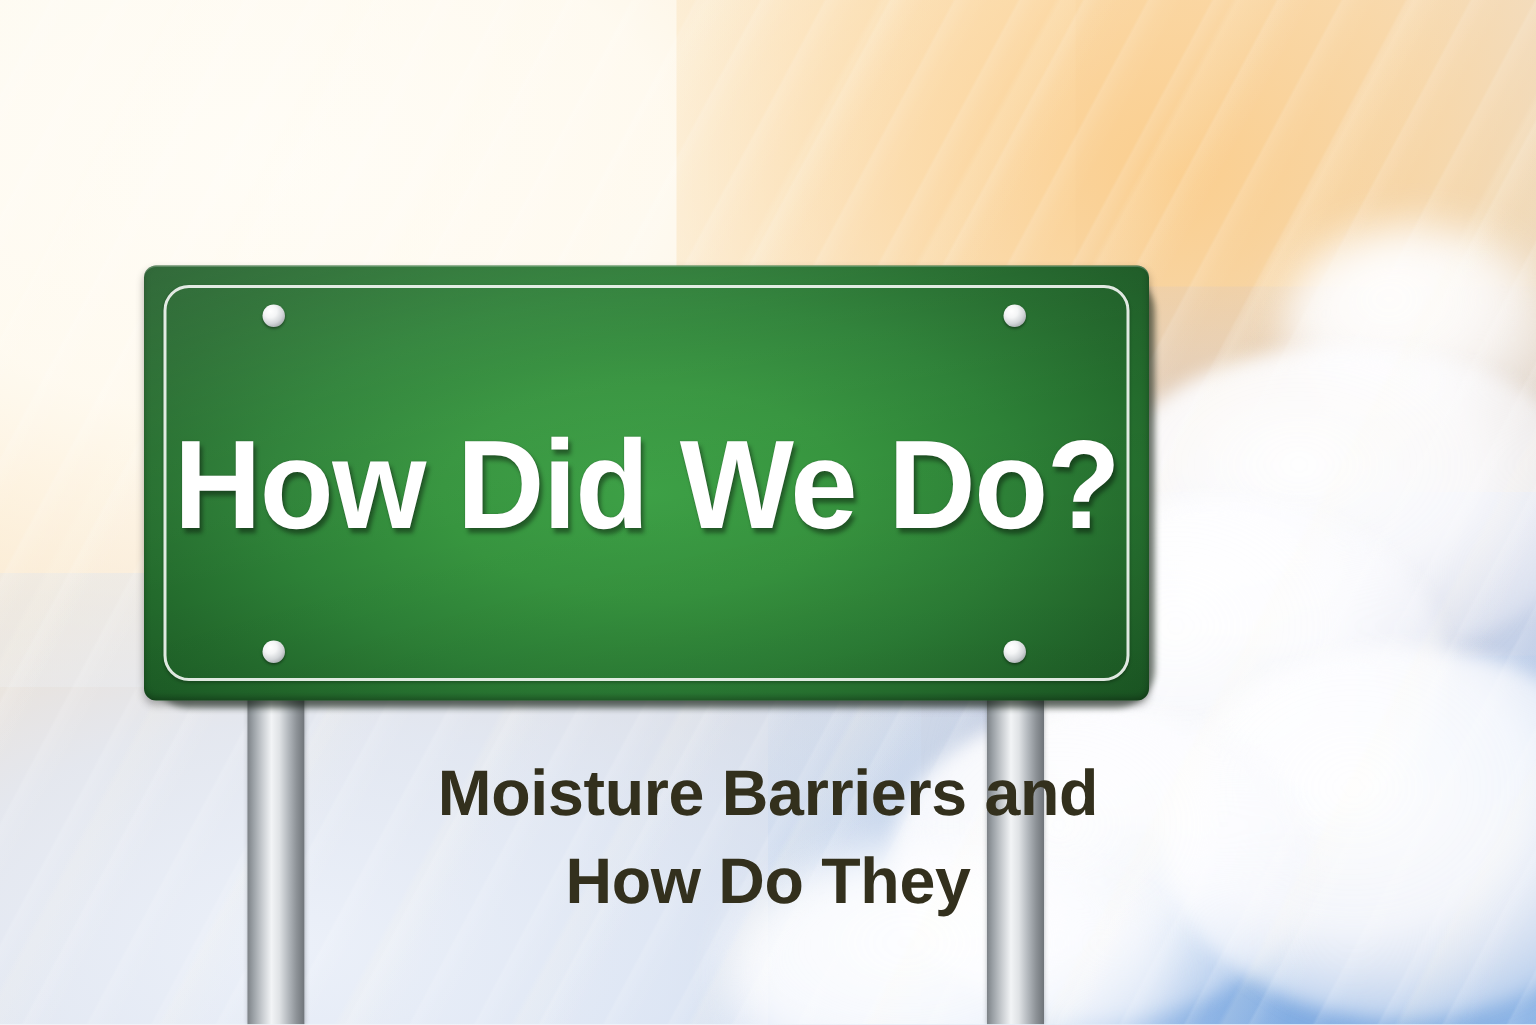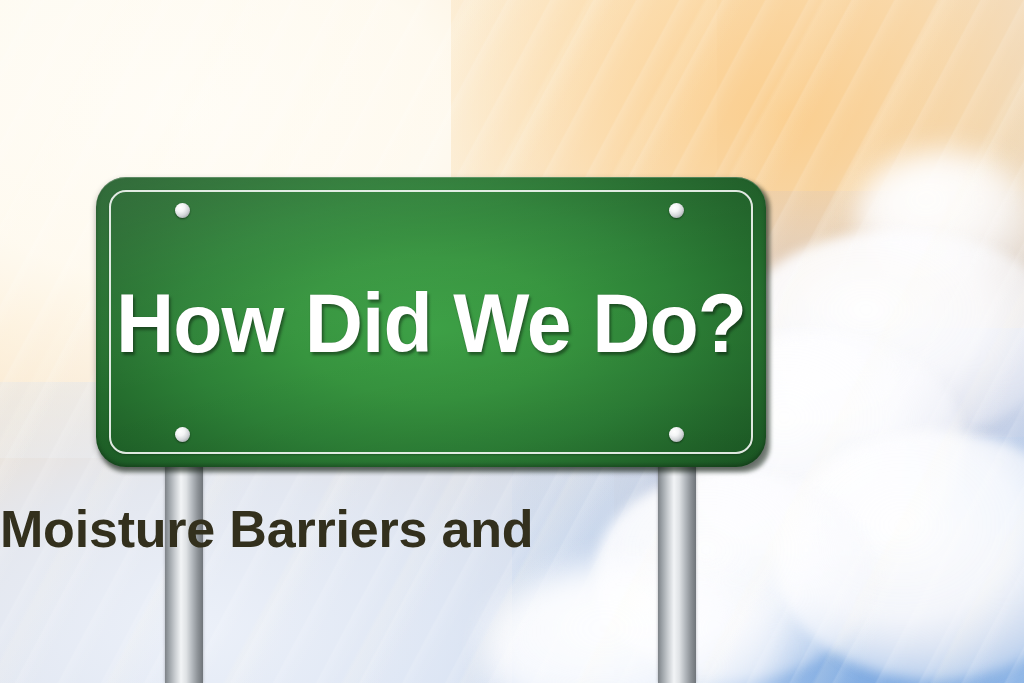--- a/index.html
+++ b/index.html
@@ -192,21 +192,21 @@
     background: #1b2b1c;
     opacity: 0.55;
     filter: blur(2px);
   }
   .sign-face {
     position: absolute;
     left: 0;
     top: 0;
     width: 670px;
     height: 290px;
-    border-radius: 30px;
+    border-radius: 8px;
     background:
       radial-gradient(ellipse 78% 92% at 50% 52%,
         #3da046 0%,
         #37953f 26%,
         #2d8137 48%,
         #236a2c 68%,
         #1b5924 85%,
         #16501f 100%);
     box-shadow:
       inset 0 1px 0 rgba(255,255,255,0.22),
@@ -272,24 +272,24 @@
     white-space: nowrap;
     transform: scaleX(0.96);
   }
 
   
   .caption {
     position: absolute;
     left: 0;
     right: 0;
     top: 500px;
-    text-align: left;
+    text-align: center;
     font-family: "Liberation Sans", sans-serif;
     font-weight: bold;
-    font-size: 52px;
+    font-size: 43px;
     line-height: 59px;
     color: #33301d;
     letter-spacing: -0.2px;
   }
   .caption-line { display: block; }
 </style>
 </head>
 <body>
 
 <div class="stage">
@@ -325,15 +325,16 @@
       <div class="bolt bolt-tl"></div>
       <div class="bolt bolt-tr"></div>
       <div class="bolt bolt-bl"></div>
       <div class="bolt bolt-br"></div>
       <div class="sign-title">How Did We Do?</div>
     </div>
   </div>
 
   <div class="caption">
     <span class="caption-line">Moisture Barriers and</span>
+    <span class="caption-line">How Do They</span>
   </div>
 
 </div>
 
 </body></html>

